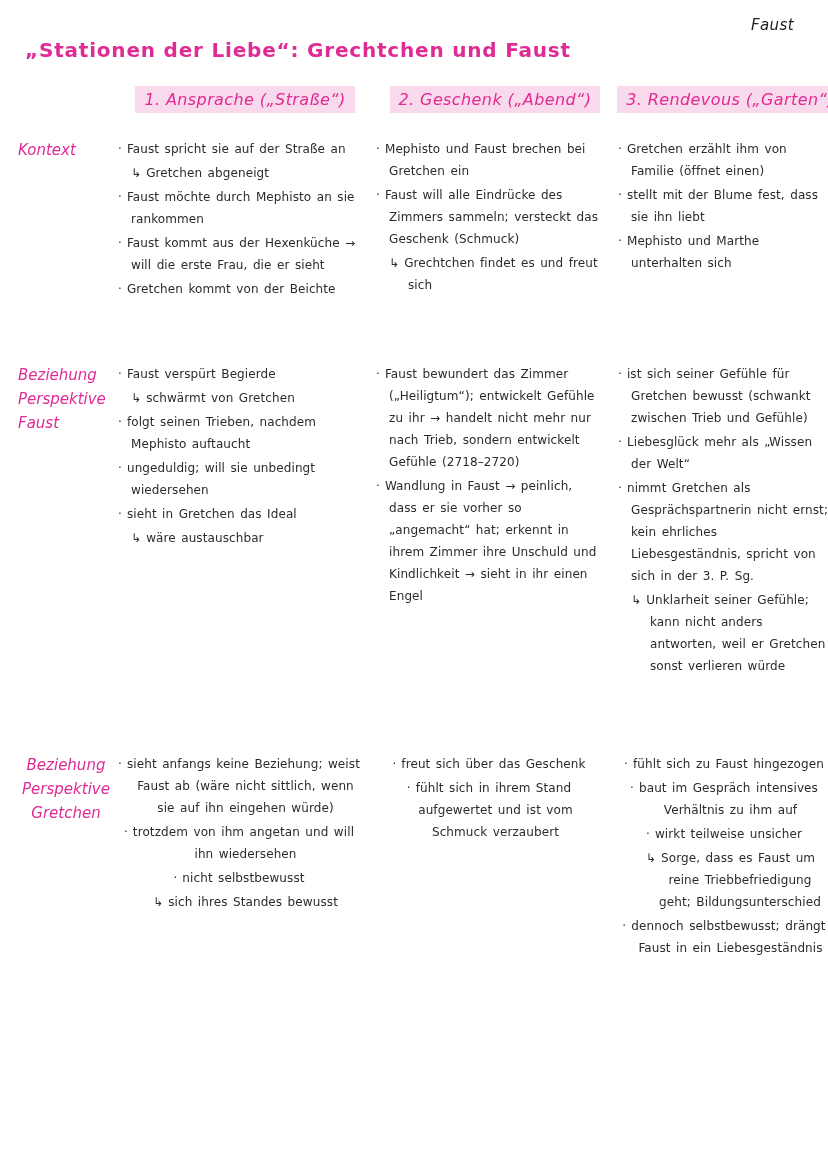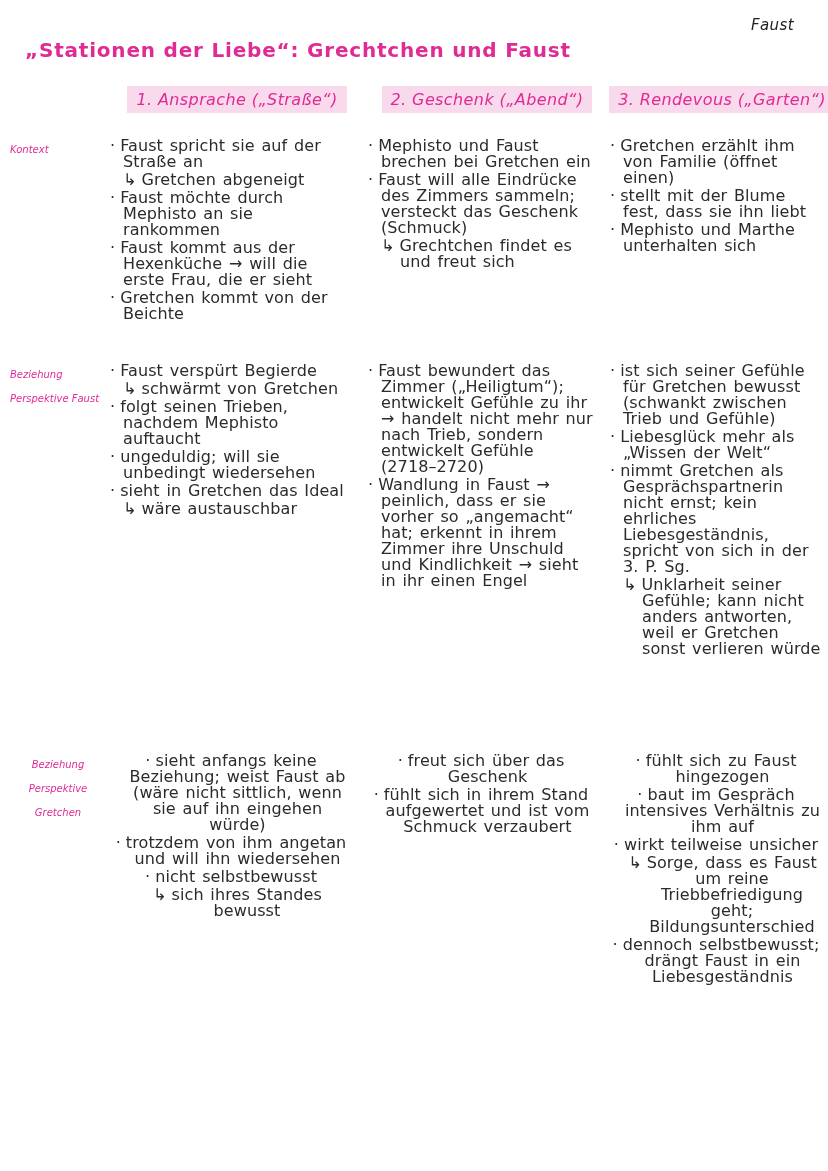--- a/index.html
+++ b/index.html
@@ -17,48 +17,48 @@
     letter-spacing: 0.4px;
     text-align: right;
   }
   .page-title {
     position: absolute; top: 38px; left: 25px;
     font-size: 20px; font-weight: 600; 
     color: #e02a94; letter-spacing: 0.8px;
     margin: 0; white-space: nowrap;
   }
   .notes-grid {
-    position: absolute; top: 84px; left: 8px;
+    position: absolute; top: 84px; left: 16px;
     width: 780px;
     display: grid;
     grid-template-columns: 100px 258px 242px 228px;
   }
   .cell { box-sizing: border-box; }
   .header-cell {
     height: 46px;
     display: flex; align-items: flex-start; justify-content: center;
     padding-top: 2px;
   }
   .colhead {
     background: #f9d9ec;
     color: #e02a94;
     font-size: 16px; font-style: italic; font-weight: 500;
     letter-spacing: 0.4px;
     padding: 4px 9px;
     white-space: nowrap;
   }
   .row-label {
     color: #e02a94;
-    font-size: 10px; font-style: italic; font-weight: 500;
+    font-size: 15px; font-style: italic; font-weight: 500;
     line-height: 24px;
     padding: 8px 2px 0 2px;
   }
   .body-cell {
-    font-size: 16px;
-    line-height: 16px;
+    font-size: 12px;
+    line-height: 22px;
     padding: 8px 14px 0 2px;
     letter-spacing: 0.1px;
     word-spacing: 1.5px;
   }
   .item {
     padding-left: 13px; text-indent: -13px;
     margin-bottom: 2px;
   }
   .item.sub {
     padding-left: 32px; text-indent: -19px;

